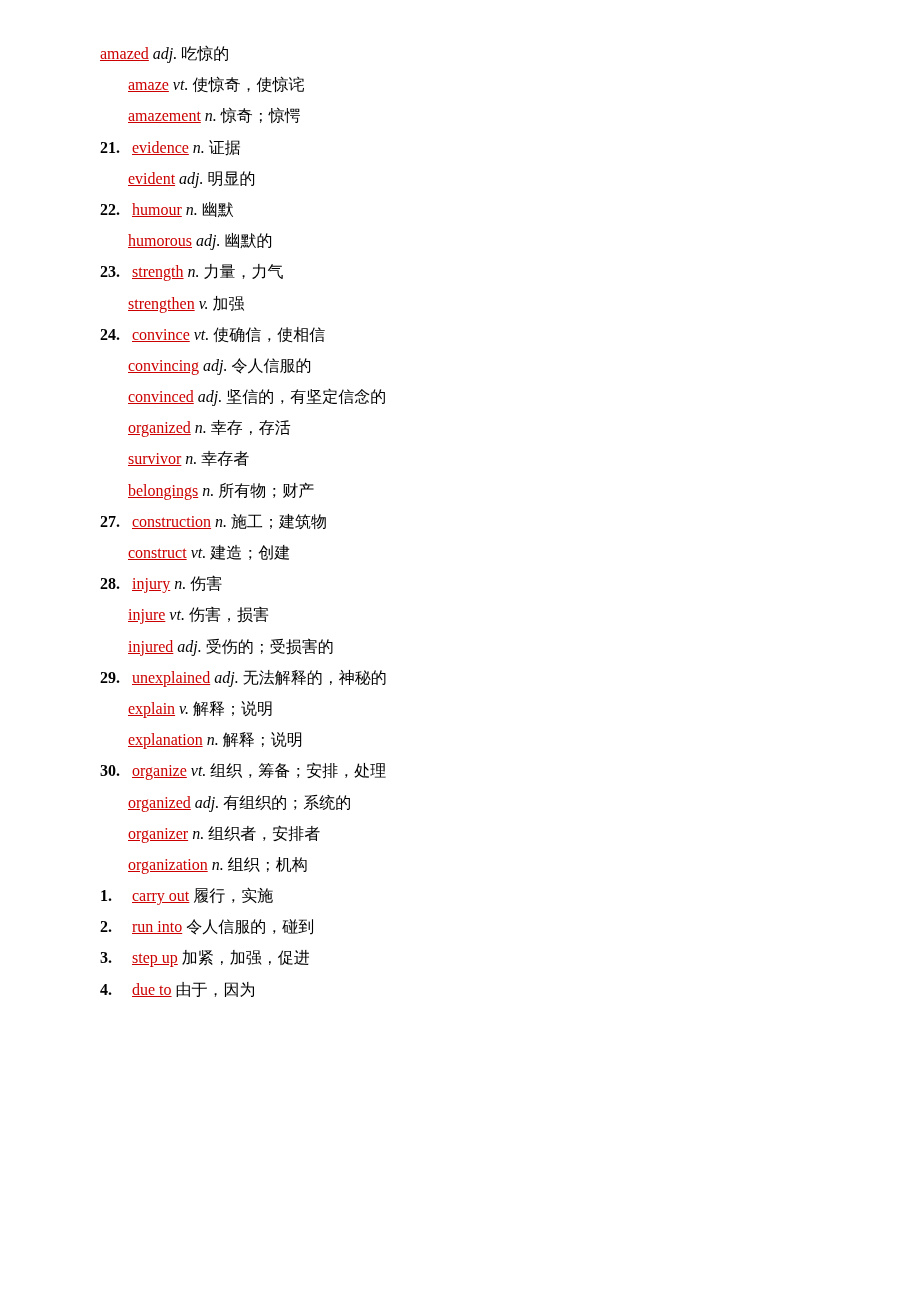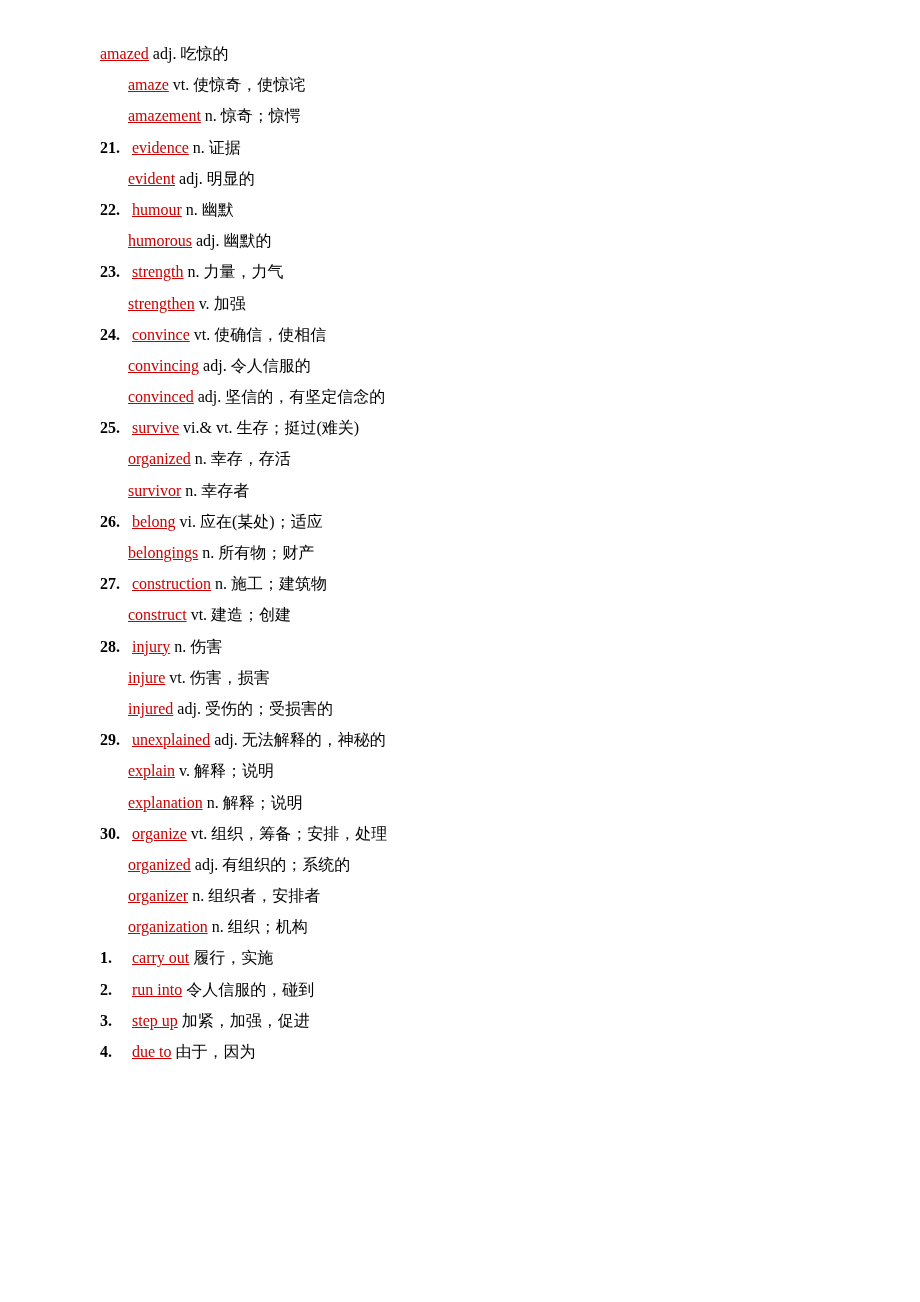--- a/index.html
+++ b/index.html
@@ -33,20 +33,21 @@
       display: inline-block;
     }
     .word {
       color: #cc0000;
       text-decoration: underline;
       text-decoration-color: #cc0000;
       margin-right: 4px;
       font-style: normal;
     }
     .pos {
+      font-style: italic;
       margin-right: 4px;
       color: #000;
     }
     .meaning {
       color: #000;
     }
     .indent {
       margin-left: 28px;
     }
     .section-title {
@@ -116,41 +117,29 @@
     <div class="entry indent">
       <span class="word">convincing</span>
       <span class="pos">adj.</span>
       <span class="meaning">令人信服的</span>
     </div>
     <div class="entry indent">
       <span class="word">convinced</span>
       <span class="pos">adj.</span>
       <span class="meaning">坚信的，有坚定信念的</span>
     </div>
-    <div class="entry numbered">
-      <span class="num">25.</span>
-      <span class="word">survive</span>
-      <span class="pos">vi.&amp; vt.</span>
-      <span class="meaning">生存；挺过(难关)</span>
-    </div>
     <div class="entry indent">
       <span class="word">organized</span>
       <span class="pos">n.</span>
       <span class="meaning">幸存，存活</span>
     </div>
     <div class="entry indent">
       <span class="word">survivor</span>
       <span class="pos">n.</span>
       <span class="meaning">幸存者</span>
-    </div>
-    <div class="entry numbered">
-      <span class="num">26.</span>
-      <span class="word">belong</span>
-      <span class="pos">vi.</span>
-      <span class="meaning">应在(某处)；适应</span>
     </div>
     <div class="entry indent">
       <span class="word">belongings</span>
       <span class="pos">n.</span>
       <span class="meaning">所有物；财产</span>
     </div>
     <div class="entry numbered">
       <span class="num">27.</span>
       <span class="word">construction</span>
       <span class="pos">n.</span>

